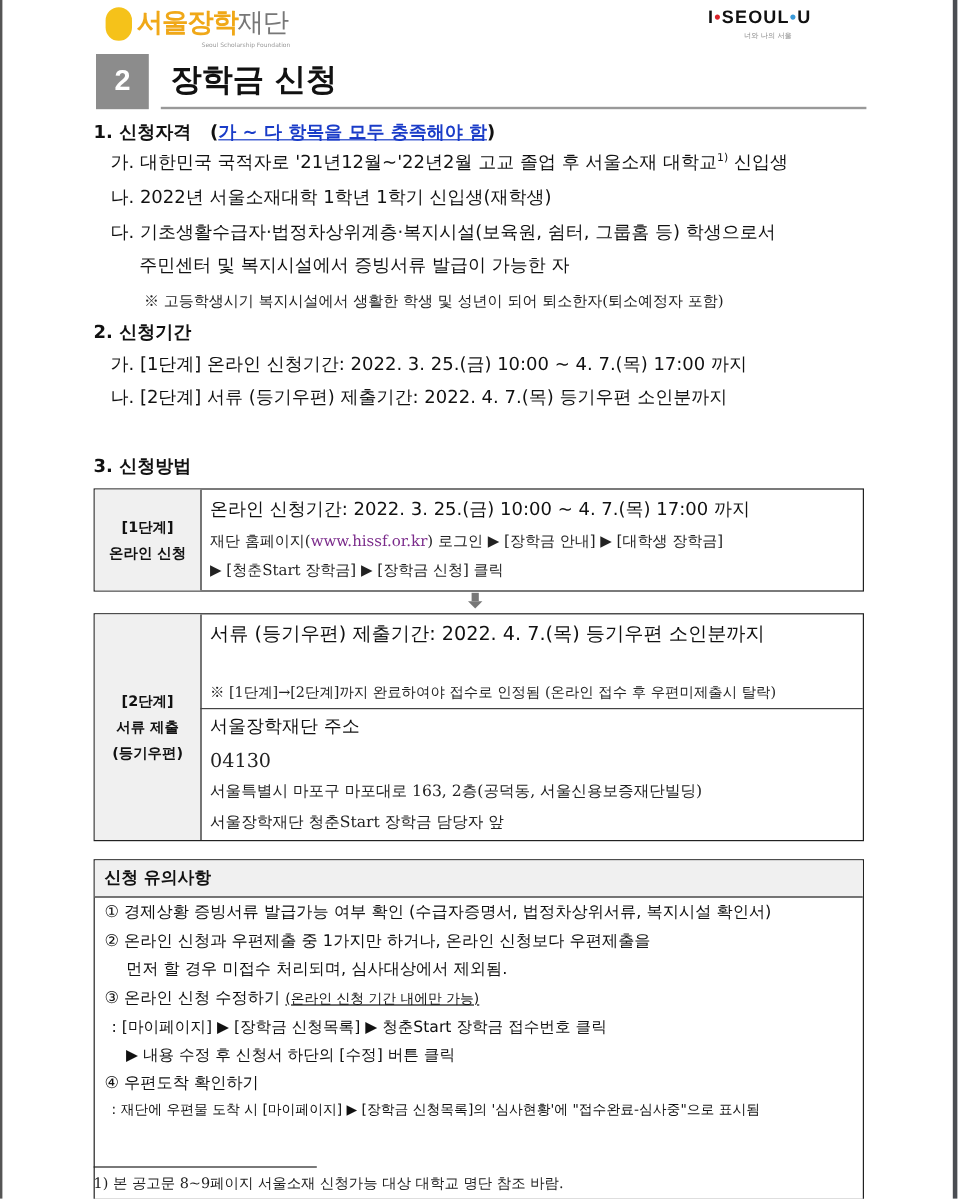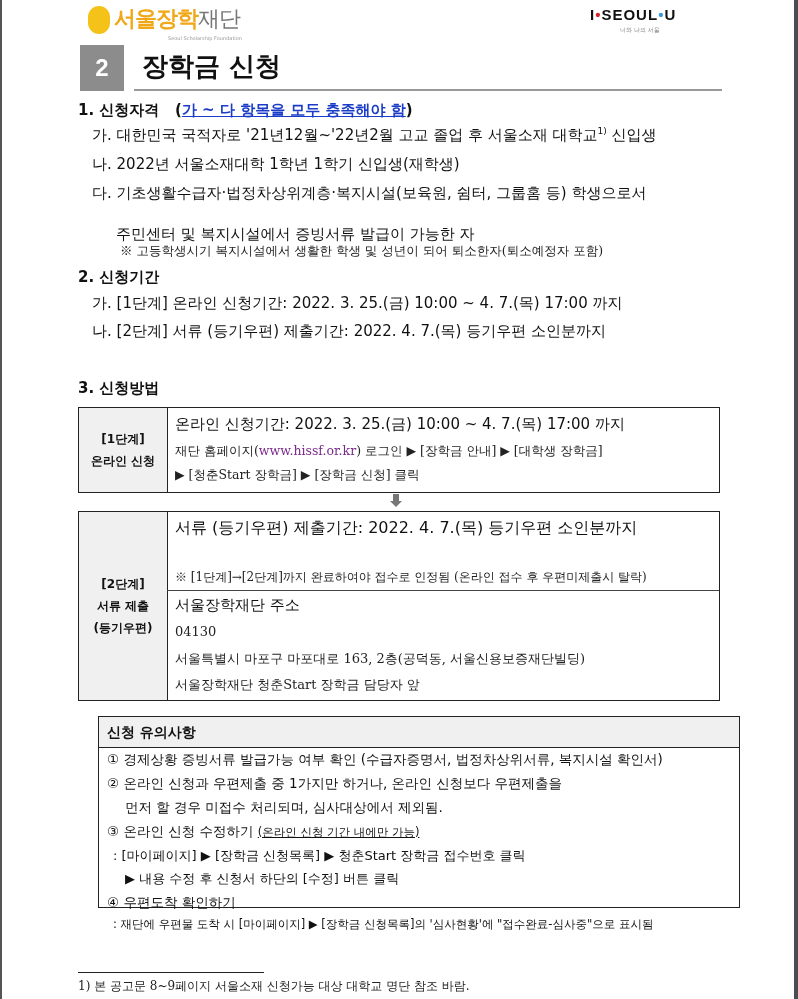--- a/index.html
+++ b/index.html
@@ -81,21 +81,21 @@
   <span>대한민국 국적자로 '21년12월~'22년2월 고교 졸업 후 서울소재 대학교</span><span class="sup">1)</span><span> 신입생</span>
 </div>
 <div class="txt" style="left:92px; top:155px;">
   <span>나.</span>
   <span>2022년 서울소재대학 1학년 1학기 신입생(재학생)</span>
 </div>
 <div class="txt" style="left:92px; top:184px;">
   <span>다.</span>
   <span>기초생활수급자·법정차상위계층·복지시설(보육원, 쉼터, 그룹홈 등) 학생으로서</span>
 </div>
-<div class="txt" style="left:116px; top:212px;margin-top:13px;">주민센터 및 복지시설에서 증빙서류 발급이 가능한 자</div>
+<div class="txt" style="left:116px; top:212px;">주민센터 및 복지시설에서 증빙서류 발급이 가능한 자</div>
 <div class="txt note" style="left:120px; top:243px;">※ 고등학생시기 복지시설에서 생활한 학생 및 성년이 되어 퇴소한자(퇴소예정자 포함)</div>
 
 <div class="txt h" style="left:78px; top:268px;">2. 신청기간</div>
 <div class="txt" style="left:92px; top:294px;">
   <span>가.</span>
   <span>[1단계] 온라인 신청기간: 2022. 3. 25.(금) 10:00 ~ 4. 7.(목) 17:00 까지</span>
 </div>
 <div class="txt" style="left:92px; top:322px;">
   <span>나.</span>
   <span>[2단계] 서류 (등기우편) 제출기간: 2022. 4. 7.(목) 등기우편 소인분까지</span>
@@ -126,27 +126,27 @@
   <div class="cell-label">
     <span>[2단계]</span>
     <span>서류 제출</span>
     <span>(등기우편)</span>
   </div>
   <div class="cell-body" style="top:0; bottom:0;">
     <div class="line" style="top:6px; font-size:16px;">서류 (등기우편) 제출기간: 2022. 4. 7.(목) 등기우편 소인분까지</div>
     <div class="line serif" style="top:57px; font-size:12px;">※ [1단계]→[2단계]까지 완료하여야 접수로 인정됨 (온라인 접수 후 우편미제출시 탈락)</div>
     <div class="divider" style="top:78px;"></div>
     <div class="line" style="top:84px; font-size:15px; font-family: 'DejaVu Serif', serif;">서울장학재단 주소</div>
-    <div class="line serif" style="top:112px; font-size:13px;">04130</div>
+    <div class="line serif" style="top:112px; font-size:16px;">04130</div>
     <div class="line serif" style="top:138px; font-size:13px;">서울특별시 마포구 마포대로 163, 2층(공덕동, 서울신용보증재단빌딩)</div>
     <div class="line serif" style="top:164px; font-size:13px;">서울장학재단 청춘Start 장학금 담당자 앞</div>
   </div>
 </div>
 
-<div class="box" style="left:78px; top:716px; width:642px; height:192px;margin-left:20px;">
+<div class="box" style="left:78px; top:716px; width:642px; height:284px;">
   <div class="notes-head">신청 유의사항</div>
   <div class="line" style="top:34px; font-size:13.5px;">① 경제상황 증빙서류 발급가능 여부 확인 (수급자증명서, 법정차상위서류, 복지시설 확인서)</div>
   <div class="line" style="top:58px; font-size:13.5px;">② 온라인 신청과 우편제출 중 1가지만 하거나, 온라인 신청보다 우편제출을</div>
   <div class="line" style="top:106px; font-size:13.5px;">
     <span>③ 온라인 신청 수정하기</span>
     <span style="font-size:11.5px; text-decoration: underline;">(온라인 신청 기간 내에만 가능)</span>
   </div>
   <div class="line" style="top:82px; left:26px; font-size:13.5px;">먼저 할 경우 미접수 처리되며, 심사대상에서 제외됨.</div>
   <div class="line" style="top:130px; left:14px; font-size:13px;">: [마이페이지] ▶ [장학금 신청목록] ▶ 청춘Start 장학금 접수번호 클릭</div>
   <div class="line" style="top:153px; left:26px; font-size:13px;">▶ 내용 수정 후 신청서 하단의 [수정] 버튼 클릭</div>

